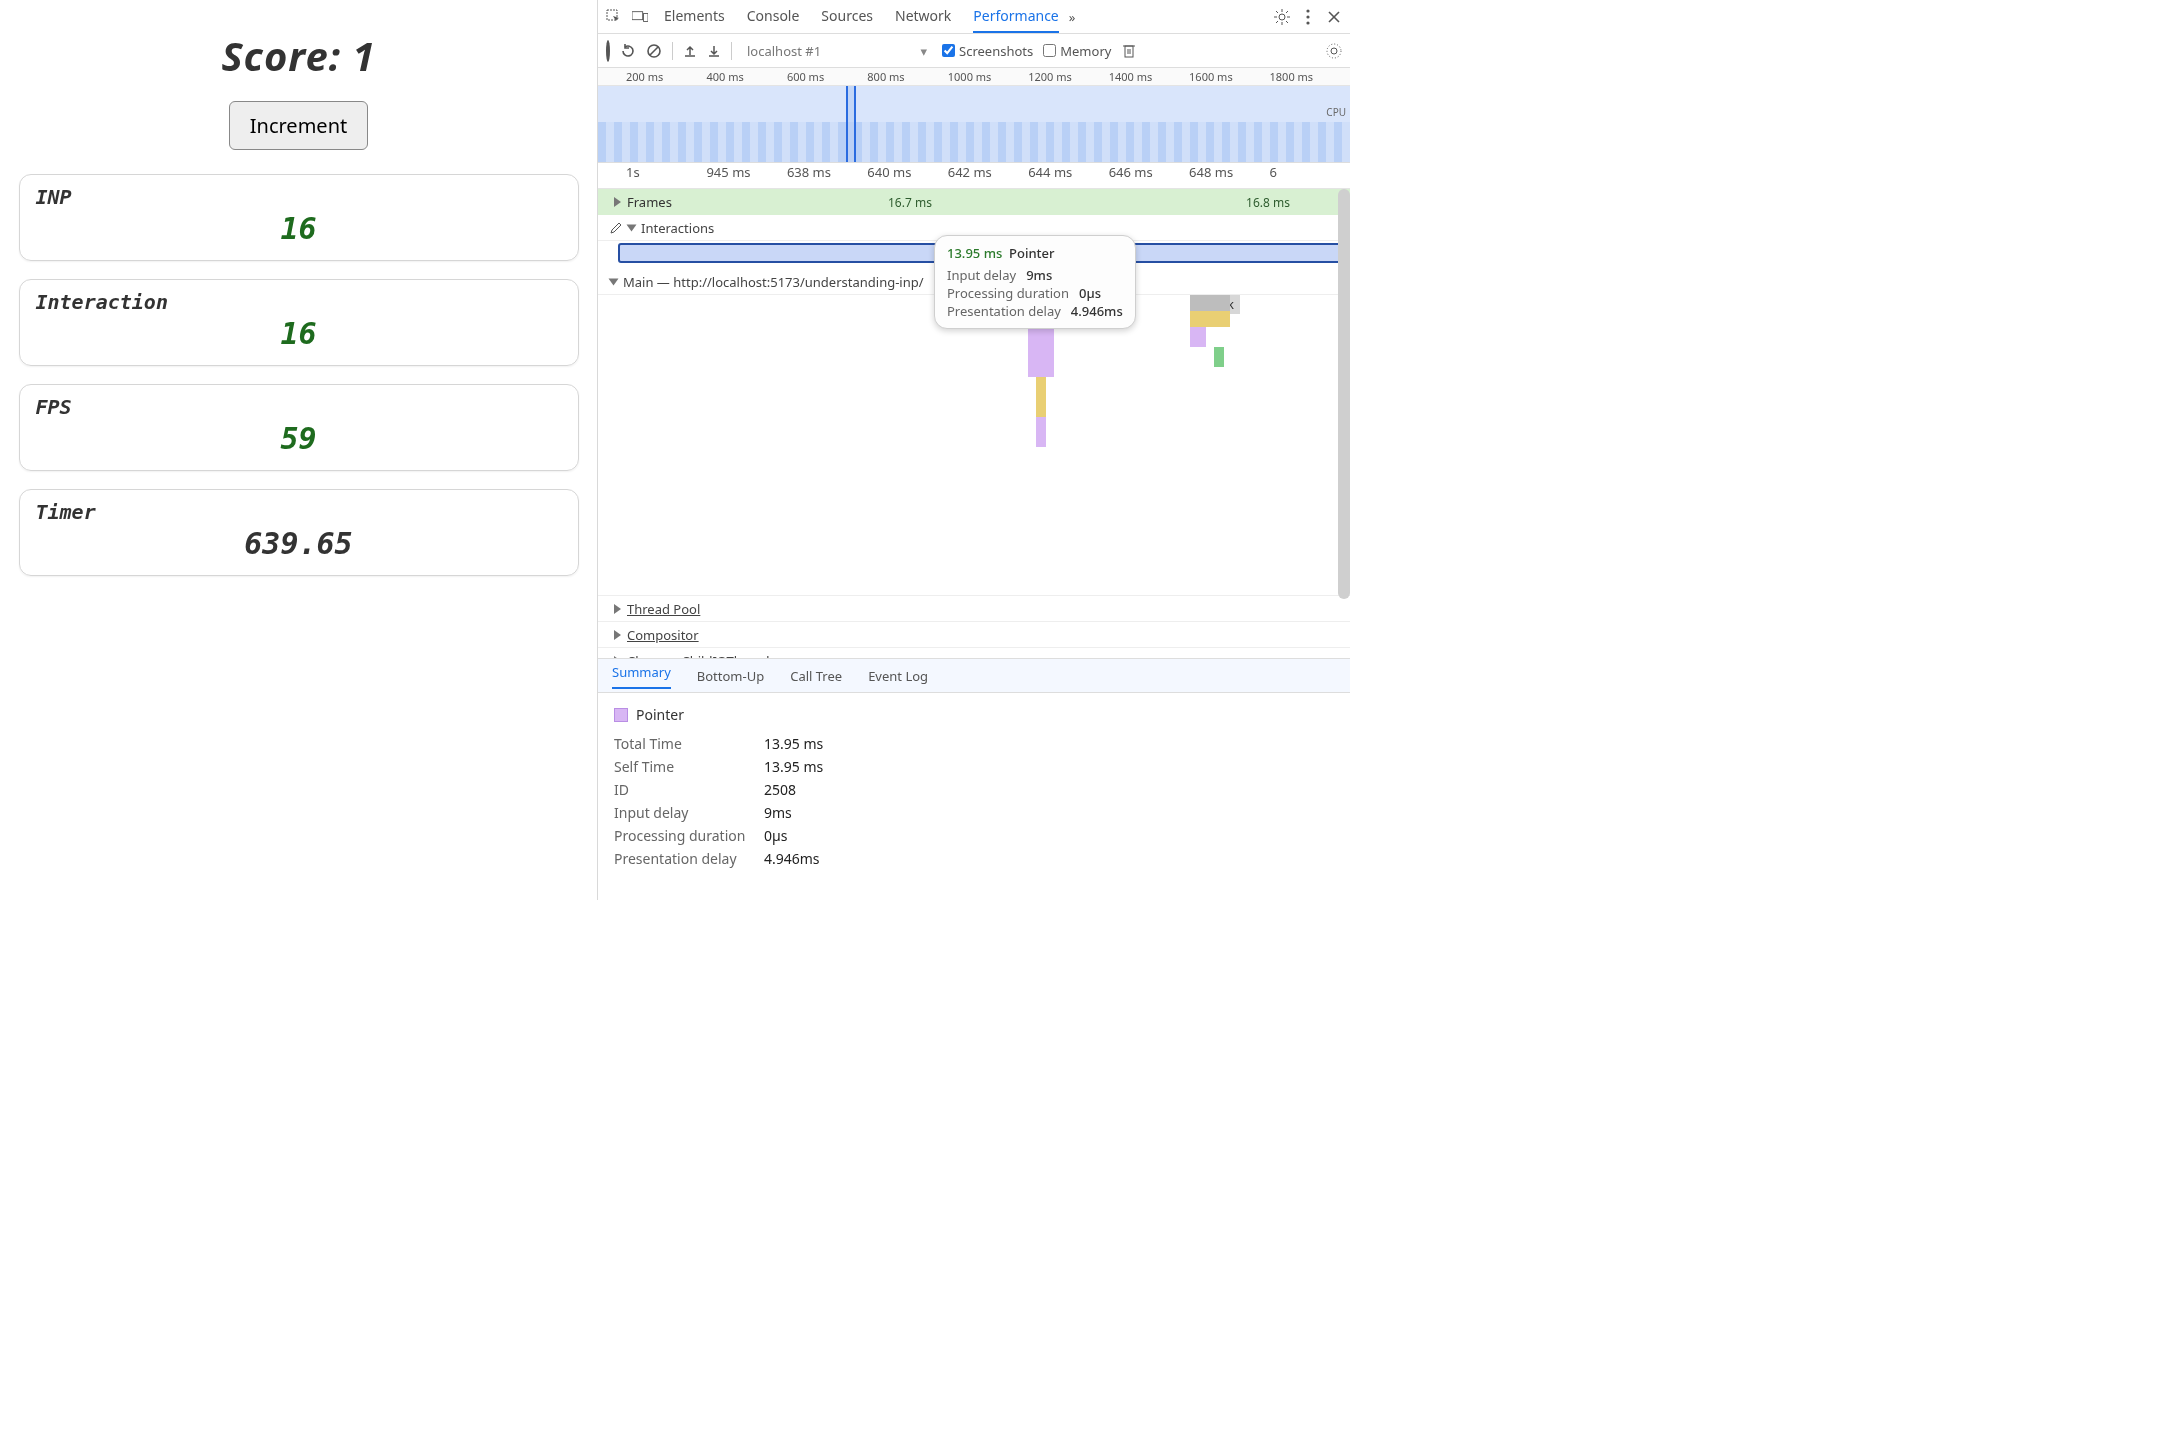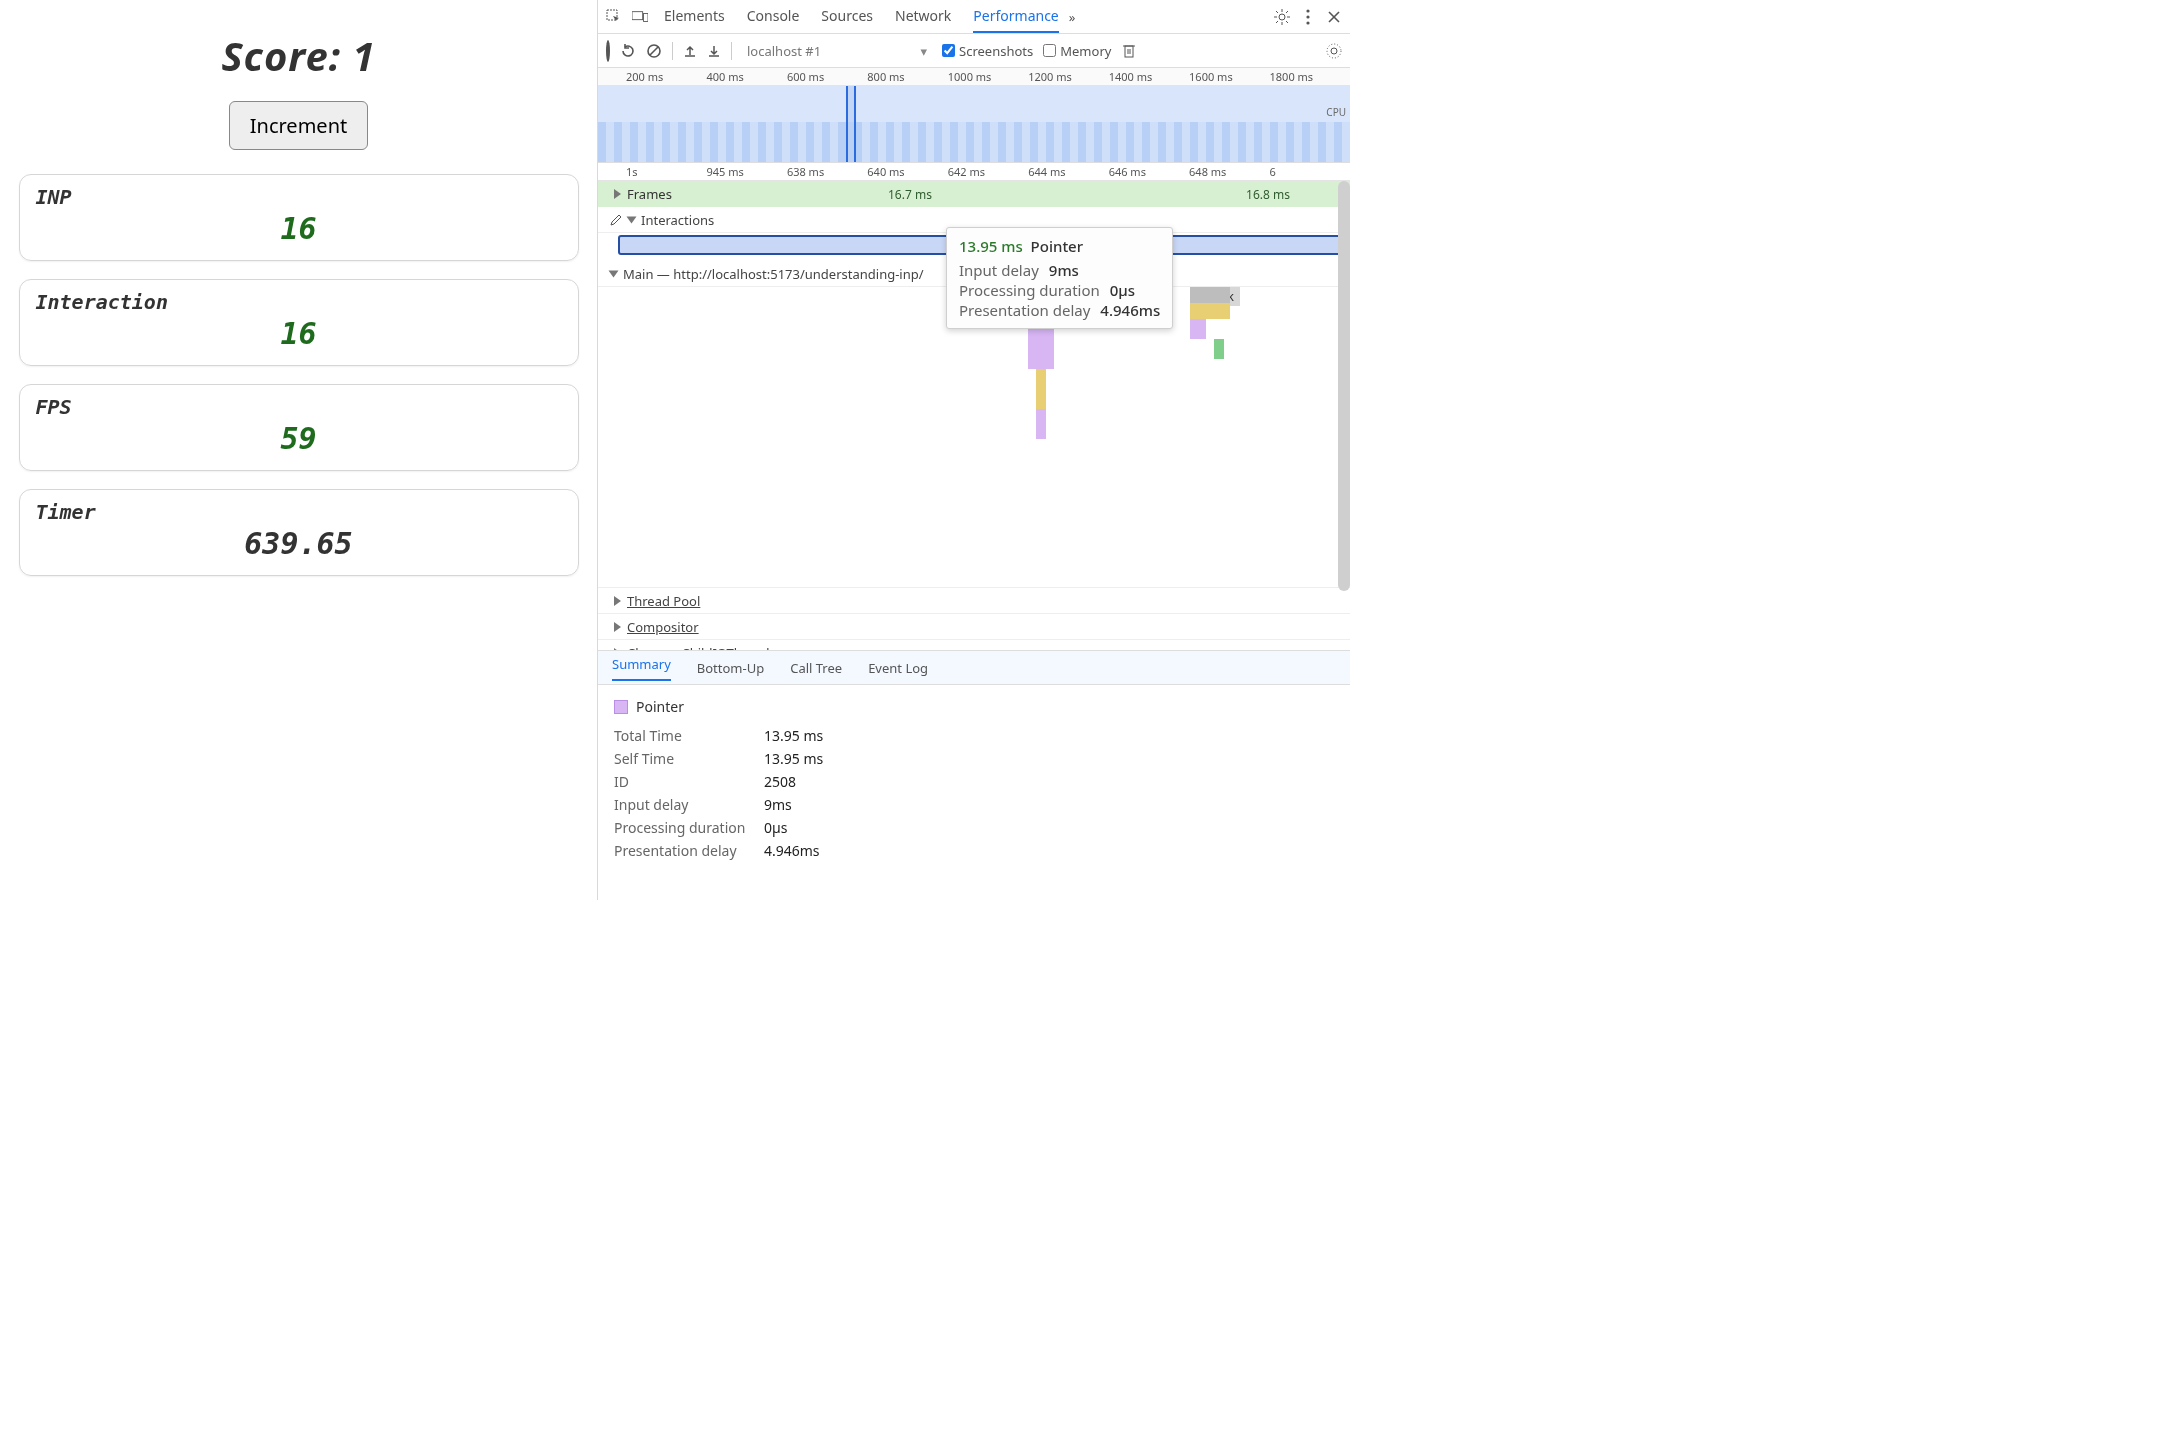--- a/index.html
+++ b/index.html
@@ -29,31 +29,31 @@
   .chk input{accent-color:#1a73e8;}
   
   .ov{border-bottom:1px solid #ddd;background:#eaf0fb;position:relative;}
   .ov-ruler{display:flex;height:18px;align-items:center;font-size:11px;color:#555;padding-left:28px;background:#fafafa;border-bottom:1px solid #e4e4e4;}
   .ov-ruler span{flex:1;text-align:left;}
   .ov-body{position:relative;height:76px;background:#d9e5fb;}
   .ov-body .lbl{position:absolute;right:4px;font-size:10px;color:#6a6a6a;}
   .ov-net{position:absolute;left:0;right:0;top:36px;height:40px;background:repeating-linear-gradient(90deg,#b9d0f6 0 8px,#d0dff9 8px 16px);} 
   .ov-cursor{position:absolute;top:0;bottom:0;left:248px;width:10px;border-left:2px solid #2a6be0;border-right:2px solid #2a6be0;background:rgba(42,107,224,.12);} 
   
-  .fl-ruler{display:flex;height:18px;align-items:center;font-size:11px;color:#555;padding-left:28px;border-bottom:1px solid #e4e4e4;}
+  .fl-ruler{display:flex;height:26px;font-size:13px;color:#555;padding-left:28px;border-bottom:1px solid #e4e4e4;}
   .fl-ruler span{flex:1;}
   .tracks{position:relative;flex:0 0 470px;overflow:hidden;border-bottom:1px solid #ddd;}
   .trackhead{display:flex;align-items:center;height:26px;padding-left:12px;gap:6px;color:#444;border-bottom:1px solid #eee;}
   .tri{display:inline-block;width:0;height:0;border-top:5px solid transparent;border-bottom:5px solid transparent;border-left:7px solid #777;}
   .tri.down{transform:rotate(90deg);}
   .frames{background:#d8f0d2;height:26px;position:relative;display:flex;align-items:center;}
   .frames .ft{position:absolute;font-size:12px;color:#2f5d2f;}
   .inter-bar{height:20px;margin:2px 8px 6px 20px;background:#c9d7f7;border:2px solid #264fa3;border-radius:3px;position:relative;}
   .inter-tick{position:absolute;top:-2px;bottom:-2px;width:2px;background:#88a2e0;}
-  .tip{position:absolute;left:348px;top:-8px;background:#fdfdfd;border:1px solid #cfcfcf;border-radius:3px;box-shadow:0 2px 6px rgba(0,0,0,.18);padding:8px 12px;font-size:15px;white-space:nowrap;z-index:5;}
+  .tip{position:absolute;left:336px;top:-8px;background:#fdfdfd;border:1px solid #cfcfcf;border-radius:13px;box-shadow:0 2px 6px rgba(0,0,0,.18);padding:8px 12px;font-size:13px;white-space:nowrap;z-index:5;}
   .tip-row{display:flex;gap:10px;color:#666;}
   .tip-row b{color:#333;font-weight:500;min-width:40px;}
   .tip-title{color:#2b7a2b;font-weight:500;margin-bottom:4px;}
   .main-area{position:relative;height:300px;}
   .flame-col{position:absolute;top:0;bottom:0;width:26px;}
   .flame-col div{width:100%;}
   .task-badge{position:absolute;right:110px;top:0;background:#d7d7d7;color:#333;font-size:12px;padding:1px 6px;}
   .thin-track{height:26px;border-top:1px solid #eee;display:flex;align-items:center;padding-left:16px;gap:6px;color:#444;text-decoration:underline;}
   .btabs{display:flex;gap:26px;height:34px;align-items:center;padding:0 14px;border-bottom:1px solid #ddd;background:#f4f8ff;}
   .btab{color:#555;cursor:pointer;}

